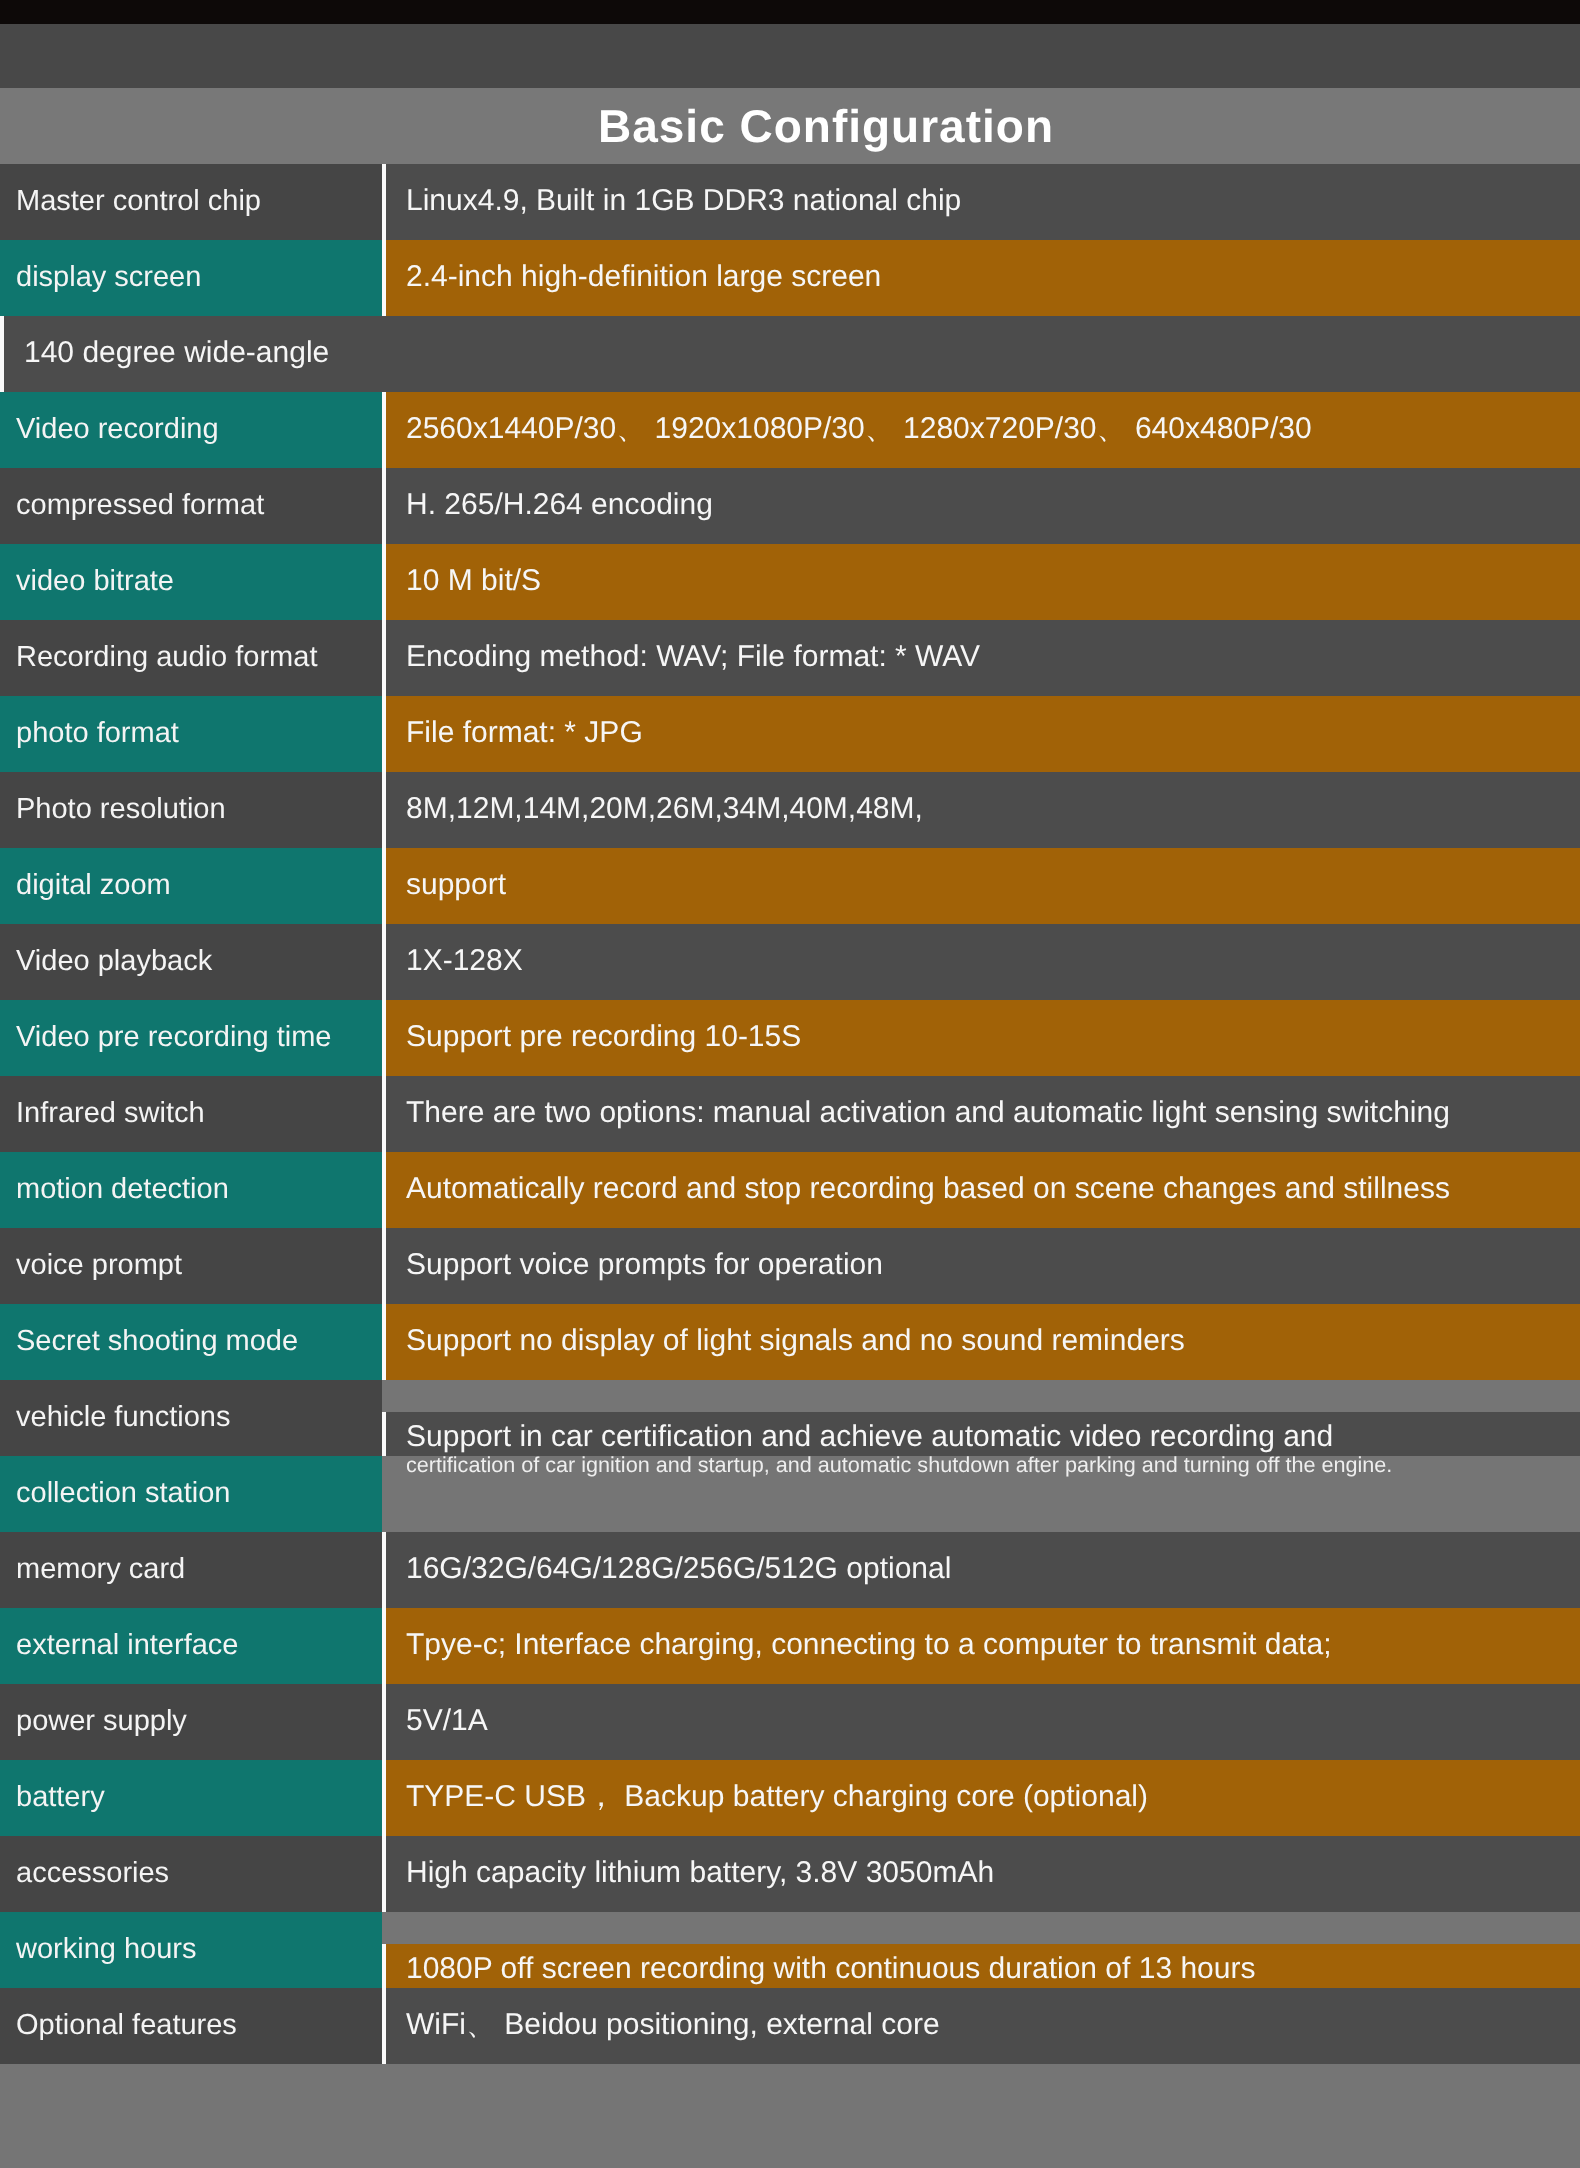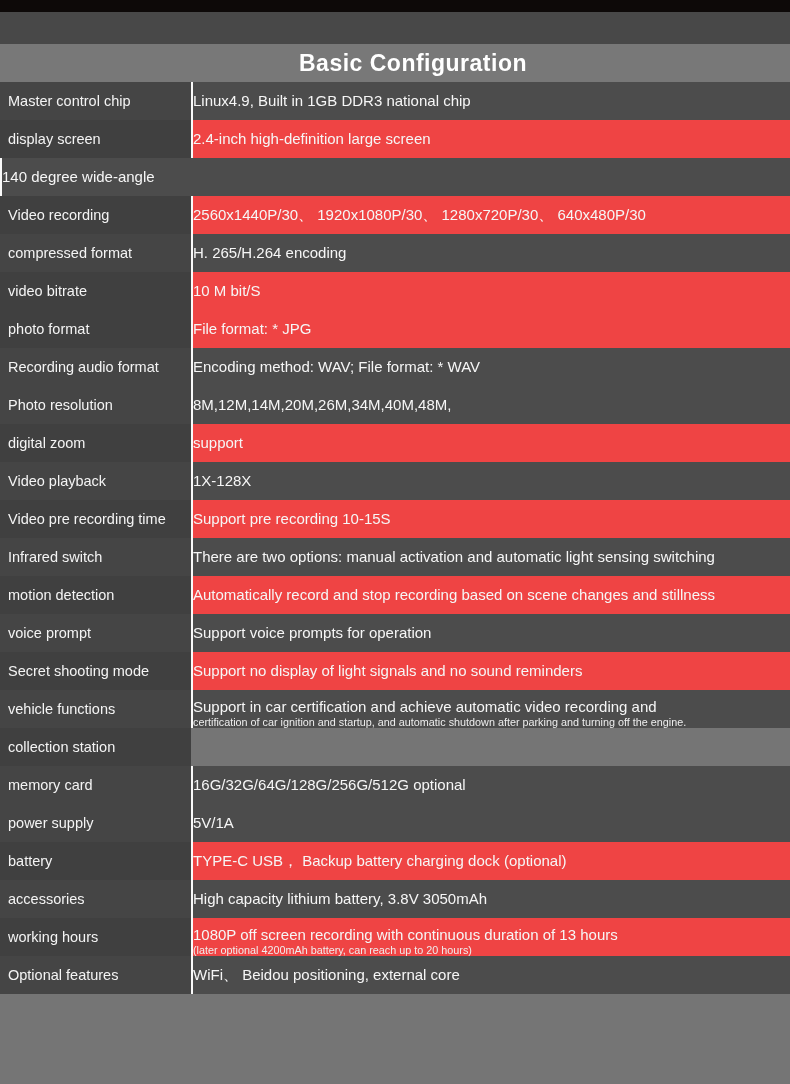--- a/index.html
+++ b/index.html
@@ -22,44 +22,44 @@
     letter-spacing: 0.5px;
   }
 
   .spec-table { width: 790px; }
   .row {
     height: 38px; display: flex; align-items: stretch;
     overflow: visible;
   }
   .row.dark  .cell-label { background: #454545; }
   .row.dark  .cell-value { background: #4c4c4c; }
-  .row.light .cell-label { background: #404040; }
-  .row.light .cell-value { background: #ef4444; }
+  .row.light .cell-label { background: #0f766e; }
+  .row.light .cell-value { background: #a16207; }
 
   .cell-label {
     width: 191px; flex: none;
     display: flex; align-items: center;
     padding-left: 8px; box-sizing: border-box;
     color: #f4f4f4; font-size: 14.5px;
     white-space: nowrap;
   }
   .cell-value {
     flex: 1;
     border-left: 2px solid #fafafa;
     display: flex; flex-direction: column; justify-content: center;
-    padding-right: 4px; box-sizing: border-box;
+    padding-left: 10px; padding-right: 4px; box-sizing: border-box;
     color: #f6f6f6; font-size: 15px;
     line-height: 1.15;
   }
   .cell-value .main { white-space: nowrap; }
   .cell-value .sub {
     font-size: 10.8px; color: #eeeeee; line-height: 1.15;
     white-space: nowrap;
   }
-  .row.has-sub .cell-value { justify-content: flex-end; padding-top: 4px; }
+  .row.has-sub .cell-value { justify-content: space-between; padding-top: 4px; margin-top: 16px; }
 
   .footer-filler { height: 76px; background: #757575; }
 </style>
 </head>
 <body>
 
 <div class="page">
 
   <div class="top-black-bar"></div>
   <div class="header-dark-band"></div>
@@ -110,32 +110,32 @@
   </div>
 
   <div class="row light">
     <div class="cell-label">video bitrate</div>
     <div class="cell-value">
       <span class="main">10 M bit/S</span>
 
     </div>
   </div>
 
+  <div class="row dark">
+    <div class="cell-label">Recording audio format</div>
+    <div class="cell-value">
+      <span class="main">Encoding method: WAV; File format: * WAV</span>
+
+    </div>
+  </div>
+
   <div class="row light">
     <div class="cell-label">photo format</div>
     <div class="cell-value">
       <span class="main">File format: * JPG</span>
-
-    </div>
-  </div>
-
-  <div class="row dark">
-    <div class="cell-label">Recording audio format</div>
-    <div class="cell-value">
-      <span class="main">Encoding method: WAV; File format: * WAV</span>
 
     </div>
   </div>
 
   <div class="row dark">
     <div class="cell-label">Photo resolution</div>
     <div class="cell-value">
       <span class="main">8M,12M,14M,20M,26M,34M,40M,48M,</span>
 
     </div>
@@ -210,33 +210,40 @@
   </div>
 
   <div class="row dark">
     <div class="cell-label">memory card</div>
     <div class="cell-value">
       <span class="main">16G/32G/64G/128G/256G/512G optional</span>
 
     </div>
   </div>
 
+  <div class="row light">
+    <div class="cell-label">external interface</div>
+    <div class="cell-value">
+      <span class="main">Tpye-c; Interface charging, connecting to a computer to transmit data;</span>
+
+    </div>
+  </div>
 
   <div class="row dark">
     <div class="cell-label">power supply</div>
     <div class="cell-value">
       <span class="main">5V/1A</span>
 
     </div>
   </div>
 
   <div class="row light">
     <div class="cell-label">battery</div>
     <div class="cell-value">
-      <span class="main">TYPE-C USB，  Backup battery charging dock (optional)</span>
+      <span class="main">TYPE-C USB，  Backup battery charging core (optional)</span>
 
     </div>
   </div>
 
   <div class="row dark">
     <div class="cell-label">accessories</div>
     <div class="cell-value">
       <span class="main">High capacity lithium battery, 3.8V 3050mAh</span>
 
     </div>

